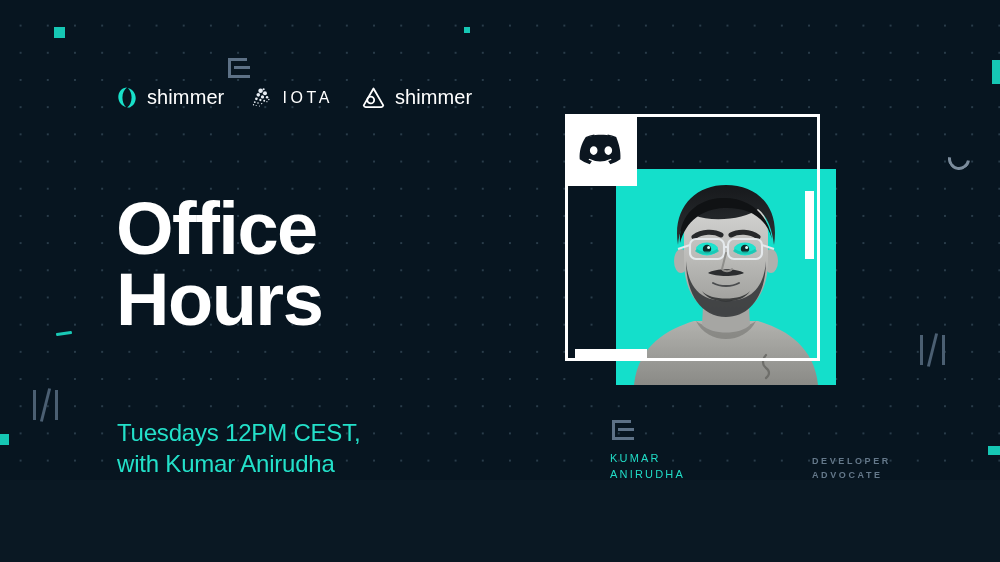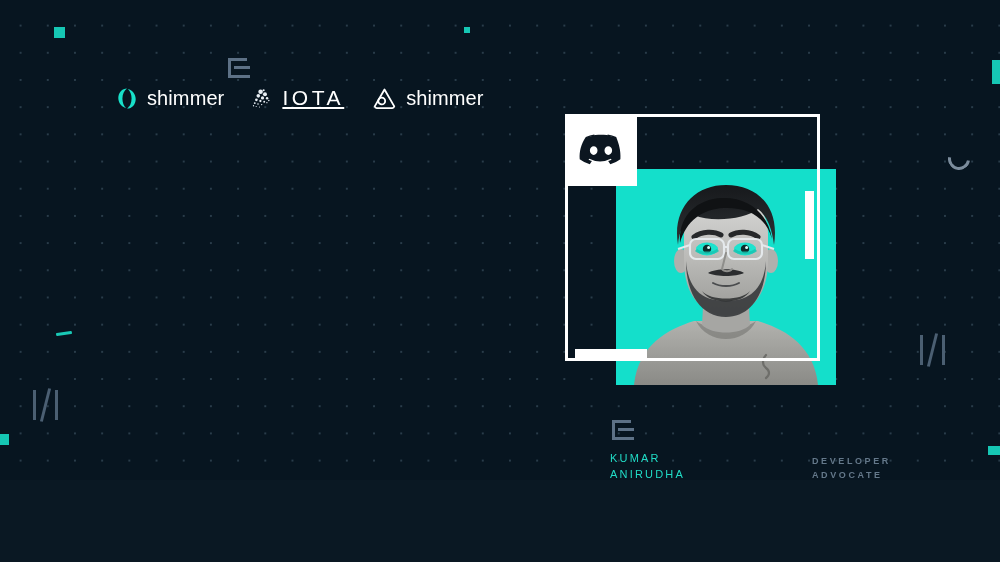--- a/index.html
+++ b/index.html
@@ -59,21 +59,21 @@
   .teal-dash { position: absolute; background: #19c9b6; border-radius: 1px; }
   .teal-line { position: absolute; background: #16d3bf; }
 
   
   .logo-row {
     position: absolute; left: 116px; top: 86px;
     display: flex; align-items: center; gap: 28px;
   }
   .logo-unit { display: flex; align-items: center; gap: 9px; }
   .logo-text { color: #ffffff; font-size: 20px; font-weight: 500; letter-spacing: .1px; }
-  .logo-text.iota { font-size: 21px; letter-spacing: 3.6px; font-weight: 400; text-decoration: underline; }
+  .logo-text.iota { font-size: 16px; letter-spacing: 3.6px; font-weight: 400; }
 
   .shimmer-mark { width: 22px; height: 23px; }
   .iota-mark    { width: 21px; height: 21px; }
   .assembly-mark{ width: 25px; height: 23px; }
 
   
   .headline {
     position: absolute; left: 116px; top: 193px;
     color: #ffffff;
     font-size: 74px;
@@ -233,21 +233,25 @@
         <svg viewBox="0 0 26 24" width="25" height="23">
           <path d="M13 2.6 L23.2 20.2 A2.4 2.4 0 0 1 21.1 22 L4.9 22 A2.4 2.4 0 0 1 2.8 20.2 Z" fill="none" stroke="#ffffff" stroke-width="1.9" stroke-linejoin="round"></path>
           <circle cx="10.1" cy="14.6" r="3.6" fill="none" stroke="#ffffff" stroke-width="1.9"></circle>
         </svg>
       </span>
       <span class="logo-text">shimmer</span>
     </div>
 
   </div>
 
-
+  <div class="headline">Office
+Hours</div>
+
+  <div class="subhead">Tuesdays 12PM CEST,
+with Kumar Anirudha</div>
 
   <div class="glyph glyph-e credit-glyph">
     <i class="v"></i>
       <i class="t"></i>
       <i class="m"></i>
       <i class="b"></i>
   </div>
   <div class="credit-name">KUMAR
 ANIRUDHA</div>
   <div class="credit-role">DEVELOPER

